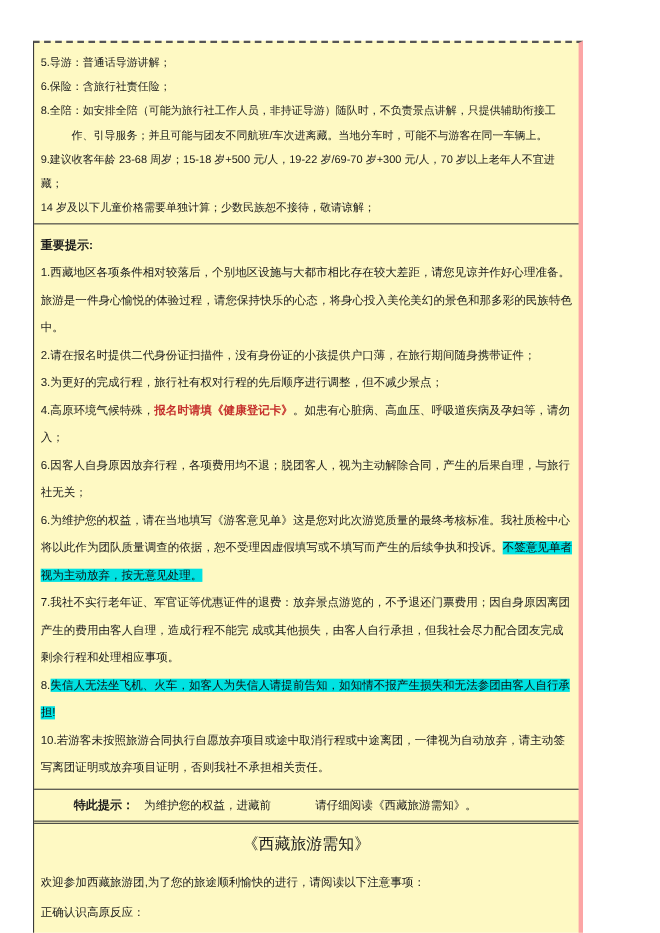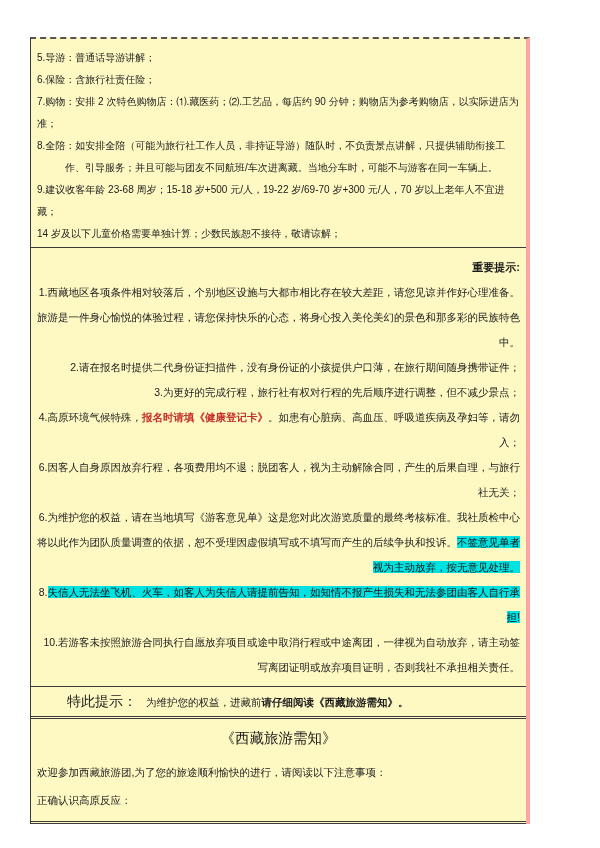--- a/index.html
+++ b/index.html
@@ -26,34 +26,33 @@
     font-size: 10px;
   }
   .sec-top .line { line-height: 22px; }
   .sec-top .hang { padding-left: 28px; text-indent: -28px; }
 
   
   .sec-important {
     border-bottom: 1px solid #3b3b3b;
     padding: 7px 6px 6px 6px;
     font-size: 10.5px;
-    text-align: right;
   }
   .sec-important .para { line-height: 25px; }
   .heading { font-weight: bold; font-size: 11px; line-height: 25px; }
   .red  { color: #c5302c; font-weight: bold; }
   .hl   { background: #00e2e2; color: #101010; }
 
   
   .sec-note {
     border-bottom: 3px double #3b3b3b;
     padding: 4px 6px; font-size: 10.5px; line-height: 20px;
   }
-  .sec-note .label { font-weight: normal; font-size: 14px; margin-right: 9px; padding-left: 30px; }
-  .sec-note .strong { font-weight: bold; }
+  .sec-note .label { font-weight: bold; font-size: 11px; margin-right: 9px; padding-left: 30px; }
+  .sec-note .strong { font-weight: normal; margin-left: 40px; }
 
   
   .sec-notice {
     border-bottom: 3px double #3b3b3b;
     padding: 10px 6px 12px 6px; font-size: 10.5px;
   }
   .notice-title {
     text-align: center; font-weight: normal; font-size: 14.5px; line-height: 18px;
   }
   .notice-welcome { margin-top: 16px; line-height: 18px; }
@@ -61,34 +60,34 @@
   .notice-p { margin-top: 10px; line-height: 18px; }
 </style>
 </head>
 <body>
 
 <div class="doc">
 
   <section class="sec sec-top">
     <div class="line">5.导游：普通话导游讲解；</div>
     <div class="line">6.保险：含旅行社责任险；</div>
-    <div class="line">7.购物：安排 2 次特色购物店：⑴.藏医药；⑵.工艺品，每店约 90 分钟；购物店为参考购物店，以实际进店为准；</div>
     <div class="line hang">8.全陪：如安排全陪（可能为旅行社工作人员，非持证导游）随队时，不负责景点讲解，只提供辅助衔接工作、引导服务；并且可能与团友不同航班/车次进离藏。当地分车时，可能不与游客在同一车辆上。</div>
     <div class="line">9.建议收客年龄 23-68 周岁；15-18 岁+500 元/人，19-22 岁/69-70 岁+300 元/人，70 岁以上老年人不宜进藏；</div>
     <div class="line">14 岁及以下儿童价格需要单独计算；少数民族恕不接待，敬请谅解；</div>
   </section>
 
   <section class="sec sec-important">
     <div class="heading">重要提示:</div>
     <p class="para">1.西藏地区各项条件相对较落后，个别地区设施与大都市相比存在较大差距，请您见谅并作好心理准备。旅游是一件身心愉悦的体验过程，请您保持快乐的心态，将身心投入美伦美幻的景色和那多彩的民族特色中。</p>
     <p class="para">2.请在报名时提供二代身份证扫描件，没有身份证的小孩提供户口薄，在旅行期间随身携带证件；</p>
     <p class="para">3.为更好的完成行程，旅行社有权对行程的先后顺序进行调整，但不减少景点；</p>
     <p class="para"><span>4.高原环境气候特殊，</span><span class="red">报名时请填《健康登记卡》</span><span>。如患有心脏病、高血压、呼吸道疾病及孕妇等，请勿入；</span></p>
     <p class="para">6.因客人自身原因放弃行程，各项费用均不退；脱团客人，视为主动解除合同，产生的后果自理，与旅行社无关；</p>
     <p class="para"><span>6.为维护您的权益，请在当地填写《游客意见单》这是您对此次游览质量的最终考核标准。我社质检中心将以此作为团队质量调查的依据，恕不受理因虚假填写或不填写而产生的后续争执和投诉。</span><span class="hl">不签意见单者视为主动放弃，按无意见处理。</span></p>
+    <p class="para">7.我社不实行老年证、军官证等优惠证件的退费：放弃景点游览的，不予退还门票费用；因自身原因离团产生的费用由客人自理，造成行程不能完 成或其他损失，由客人自行承担，但我社会尽力配合团友完成剩余行程和处理相应事项。</p>
     <p class="para"><span>8.</span><span class="hl">失信人无法坐飞机、火车，如客人为失信人请提前告知，如知情不报产生损失和无法参团由客人自行承担!</span></p>
     <p class="para">10.若游客未按照旅游合同执行自愿放弃项目或途中取消行程或中途离团，一律视为自动放弃，请主动签写离团证明或放弃项目证明，否则我社不承担相关责任。</p>
   </section>
 
   <section class="sec sec-note">
     <span class="label">特此提示：</span><span>为维护您的权益，进藏前</span><span class="strong">请仔细阅读《西藏旅游需知》。</span>
   </section>
 
   <section class="sec sec-notice">
     <div class="notice-title">《西藏旅游需知》</div>

